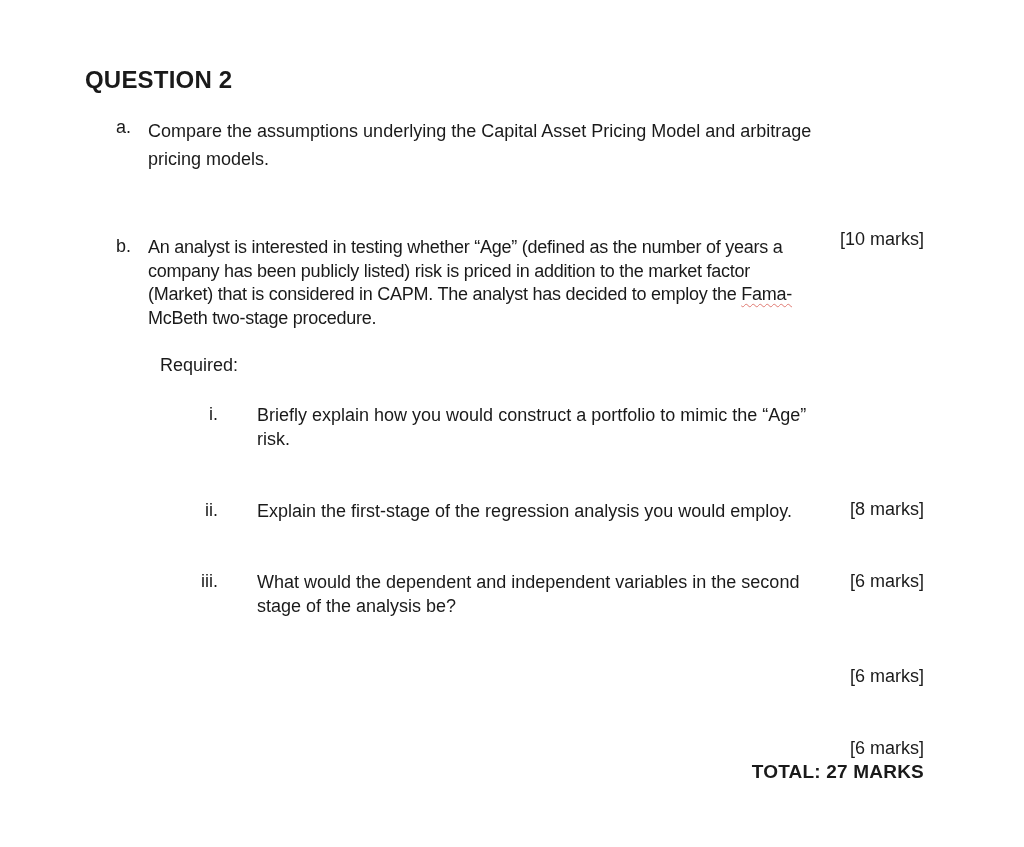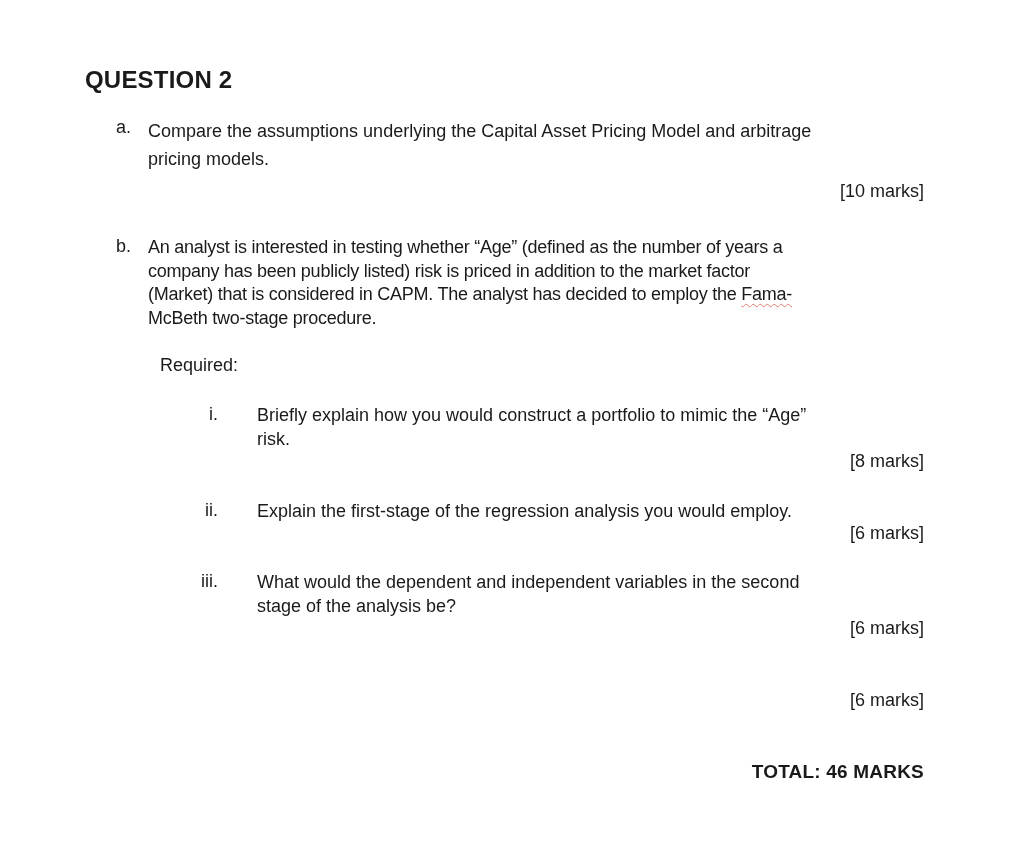--- a/index.html
+++ b/index.html
@@ -41,20 +41,21 @@
     text-decoration-style: wavy;
     text-decoration-color: #e07a72;
     text-decoration-thickness: 1px;
     text-underline-offset: 3px;
   }
 
   .marks {
     position: absolute;
     right: 100px;
     text-align: right;
+    margin-top: 48px;
   }
   .marks-a   { top: 181px; }
   .marks-i   { top: 451px; }
   .marks-ii  { top: 523px; }
   .marks-iii { top: 618px; }
   .marks-iv  { top: 690px; }
 
   .required { left: 160px; top: 355px; }
 
   
@@ -121,15 +122,15 @@
 
   <div class="block sub-item sub-iii">
     <span class="numeral">iii.</span>
     <div class="sub-text">What would the dependent and independent variables in the second
 stage of the analysis be?</div>
   </div>
   <div class="block marks marks-iii">[6 marks]</div>
 
   <div class="block marks marks-iv">[6 marks]</div>
 
-  <div class="total">TOTAL: 46 MARKS</div>
+  <div class="total">TOTAL: 27 MARKS</div>
 
 </div>
 
 </body></html>

